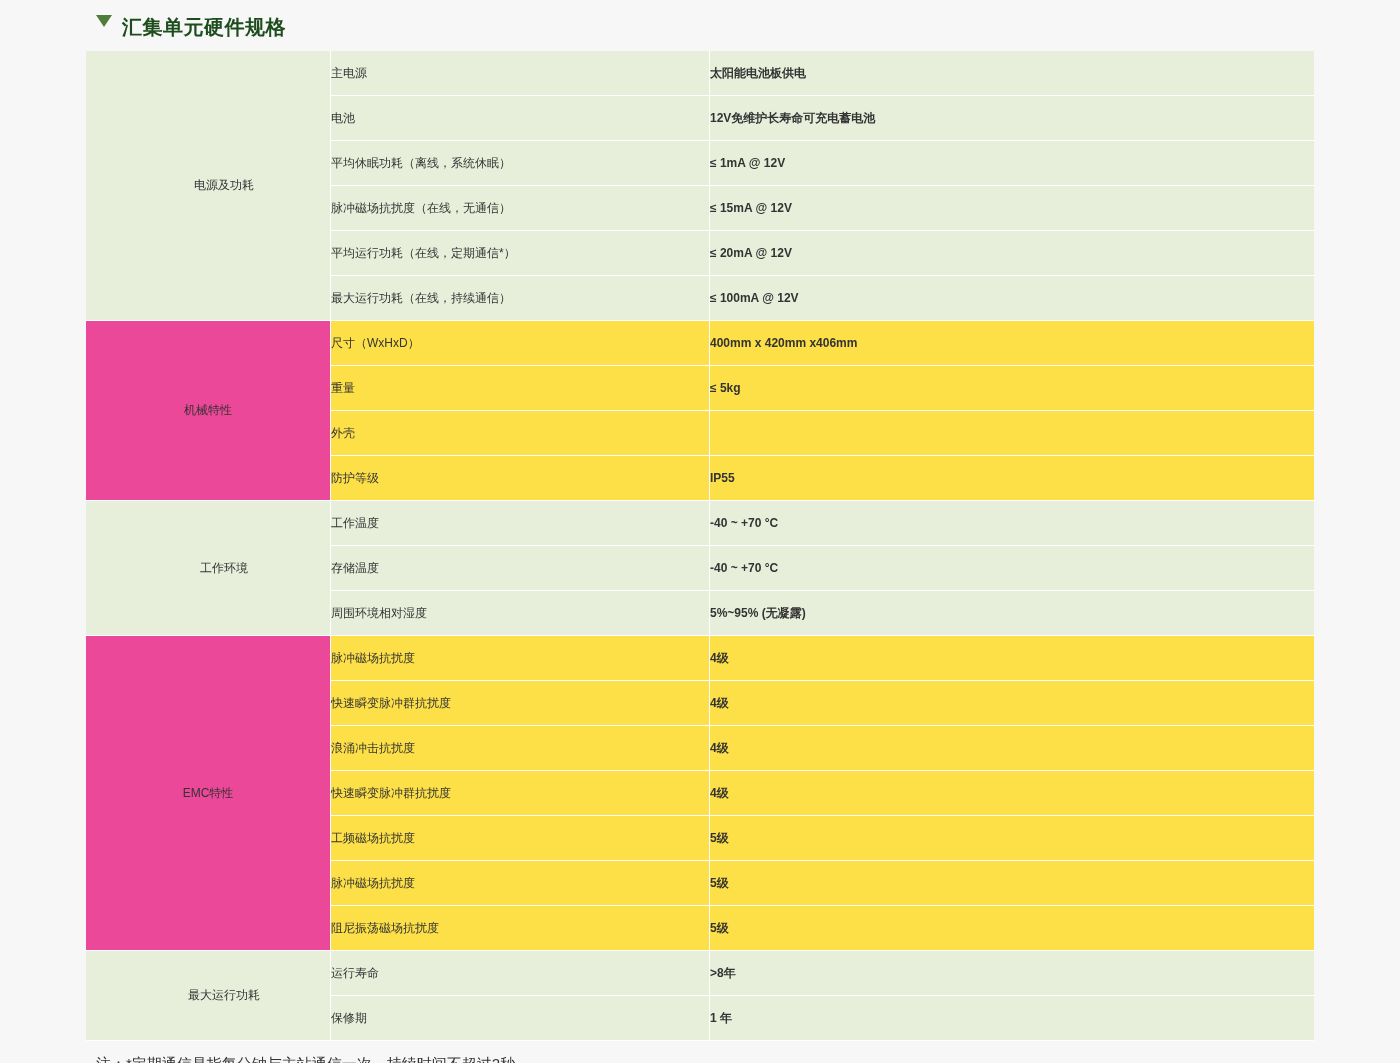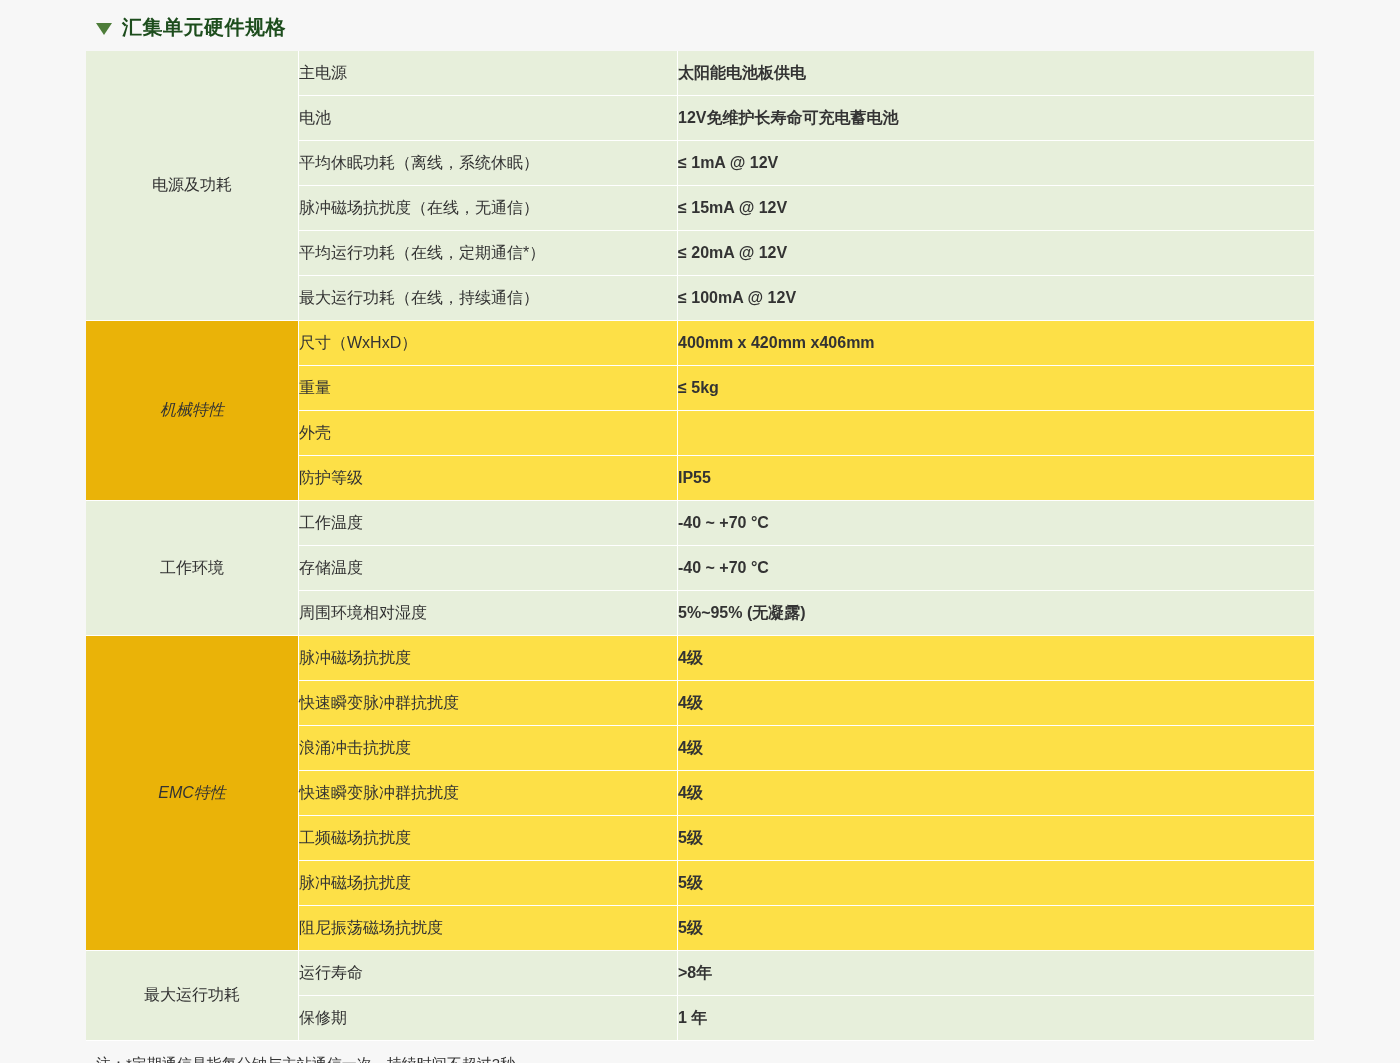--- a/index.html
+++ b/index.html
@@ -10,21 +10,21 @@
   }
   .page {
     width: 1400px;
     height: 1063px;
     position: relative;
     background: #f7f7f7;
     box-sizing: border-box;
   }
   .title-row {
     display: flex;
-    align-items: center;
+    align-items: flex-start;
     padding: 14px 12px 10px 96px;
   }
   .triangle {
     width: 0;
     height: 0;
     border-left: 8px solid transparent;
     border-right: 8px solid transparent;
     border-top: 12px solid #4e7d3a;
     margin-right: 10px;
     position: relative;
@@ -37,21 +37,21 @@
     letter-spacing: 0.5px;
   }
   table.spec {
     border-collapse: collapse;
     margin-left: 86px;
     width: 1228px;
     table-layout: fixed;
   }
   table.spec td {
     border-bottom: 1px solid #ffffff;
-    font-size: 16px;
+    font-size: 12px;
     color: #333333;
     padding: 0 0 0 0;
     vertical-align: middle;
     height: 44px;
   }
   td.grp {
     width: 212px;
     text-align: center;
     vertical-align: middle;
     font-size: 16px;
@@ -64,23 +64,23 @@
     padding-left: 42px;
     border-right: 1px solid #ffffff;
   }
   td.val {
     padding-left: 30px;
     font-weight: bold;
   }
   
   .band-green td { background: #e7efdb; }
   .band-white td { background: #fde047; }
-  .band-white td.grp { background: #eab308; font-style: italic; }
-
-  .band-green td.grp { background: #e7efdb; }
+  .band-white td.grp { background: #ec4899; }
+
+  .band-green td.grp { background: #e7efdb; padding-left: 32px; }
 
   
   tr.blockend td { border-bottom: 1px solid #ffffff; margin-left: 14px; }
 
   .note {
     margin-left: 96px;
     margin-top: 14px;
     font-size: 15px;
     color: #333333;
   }

